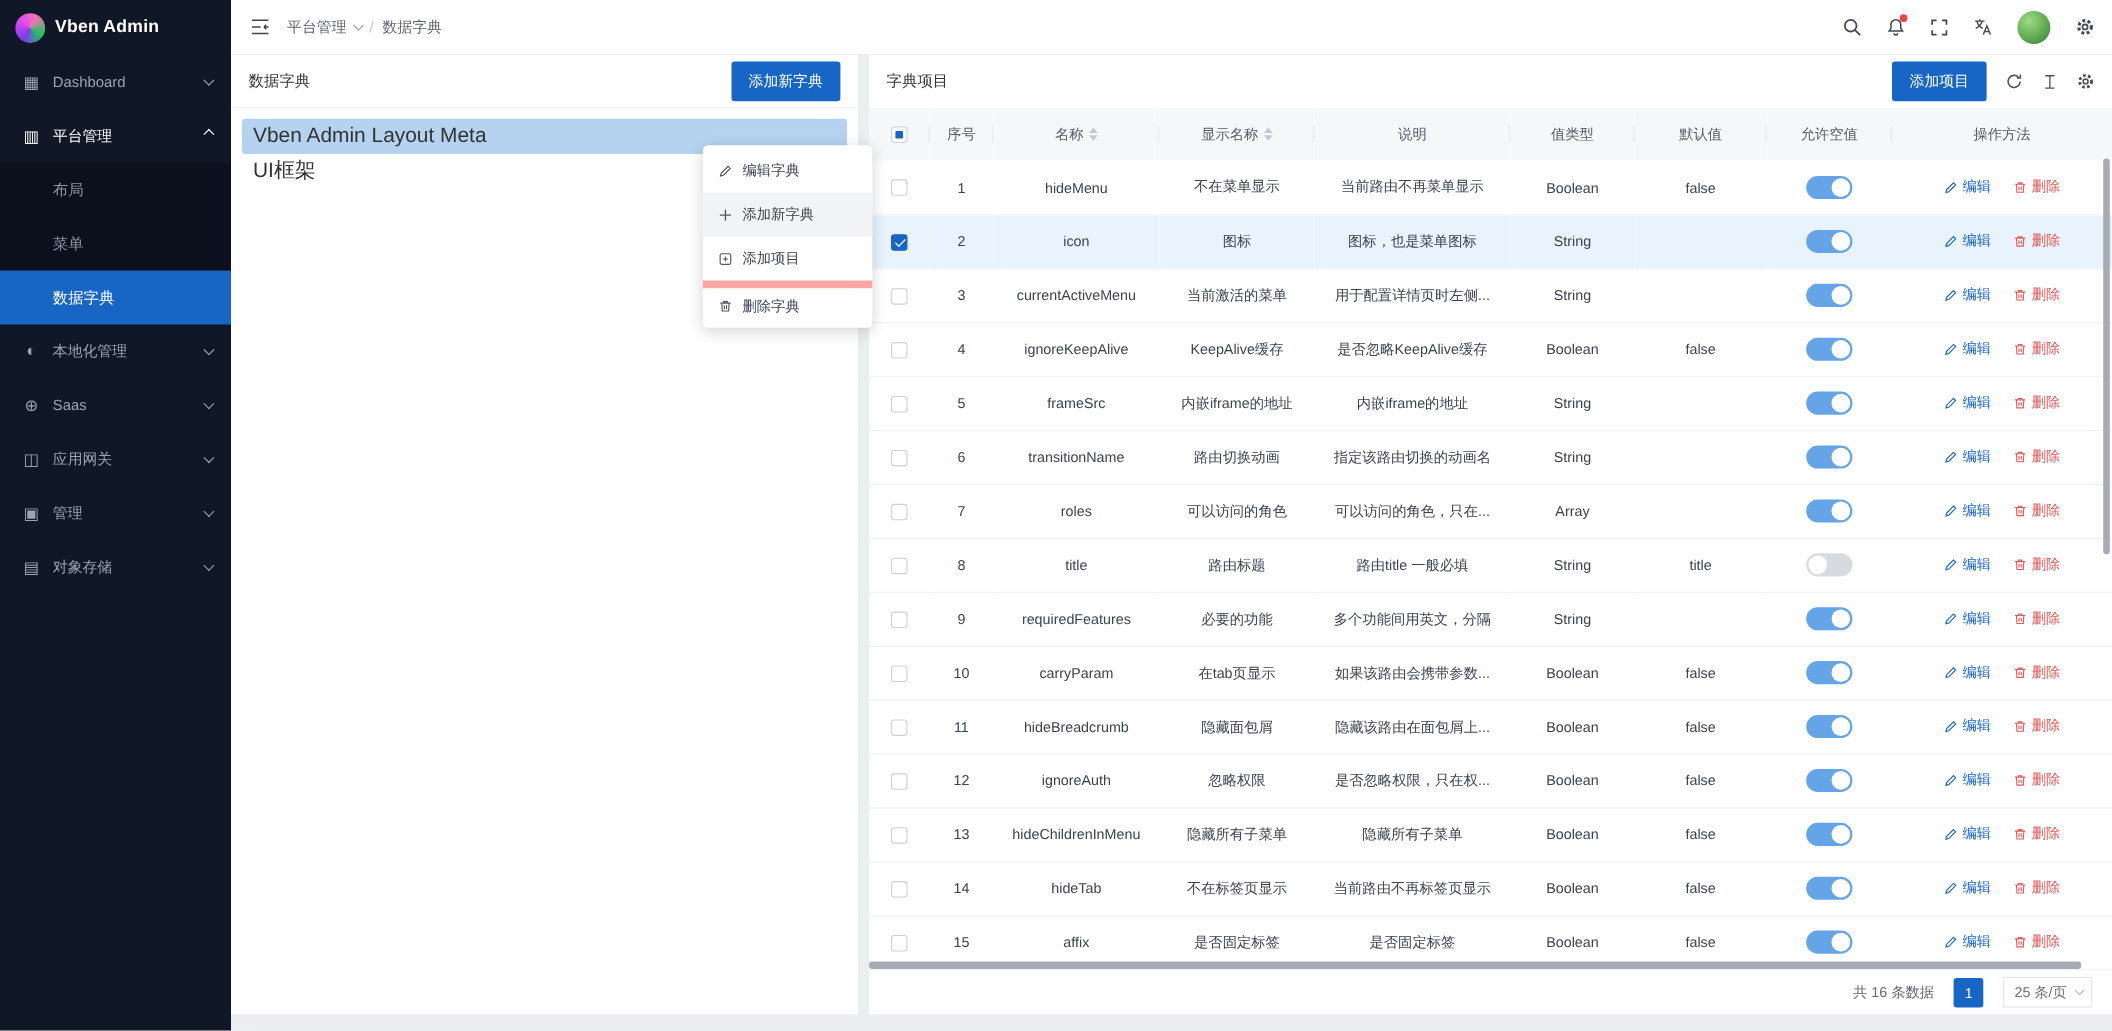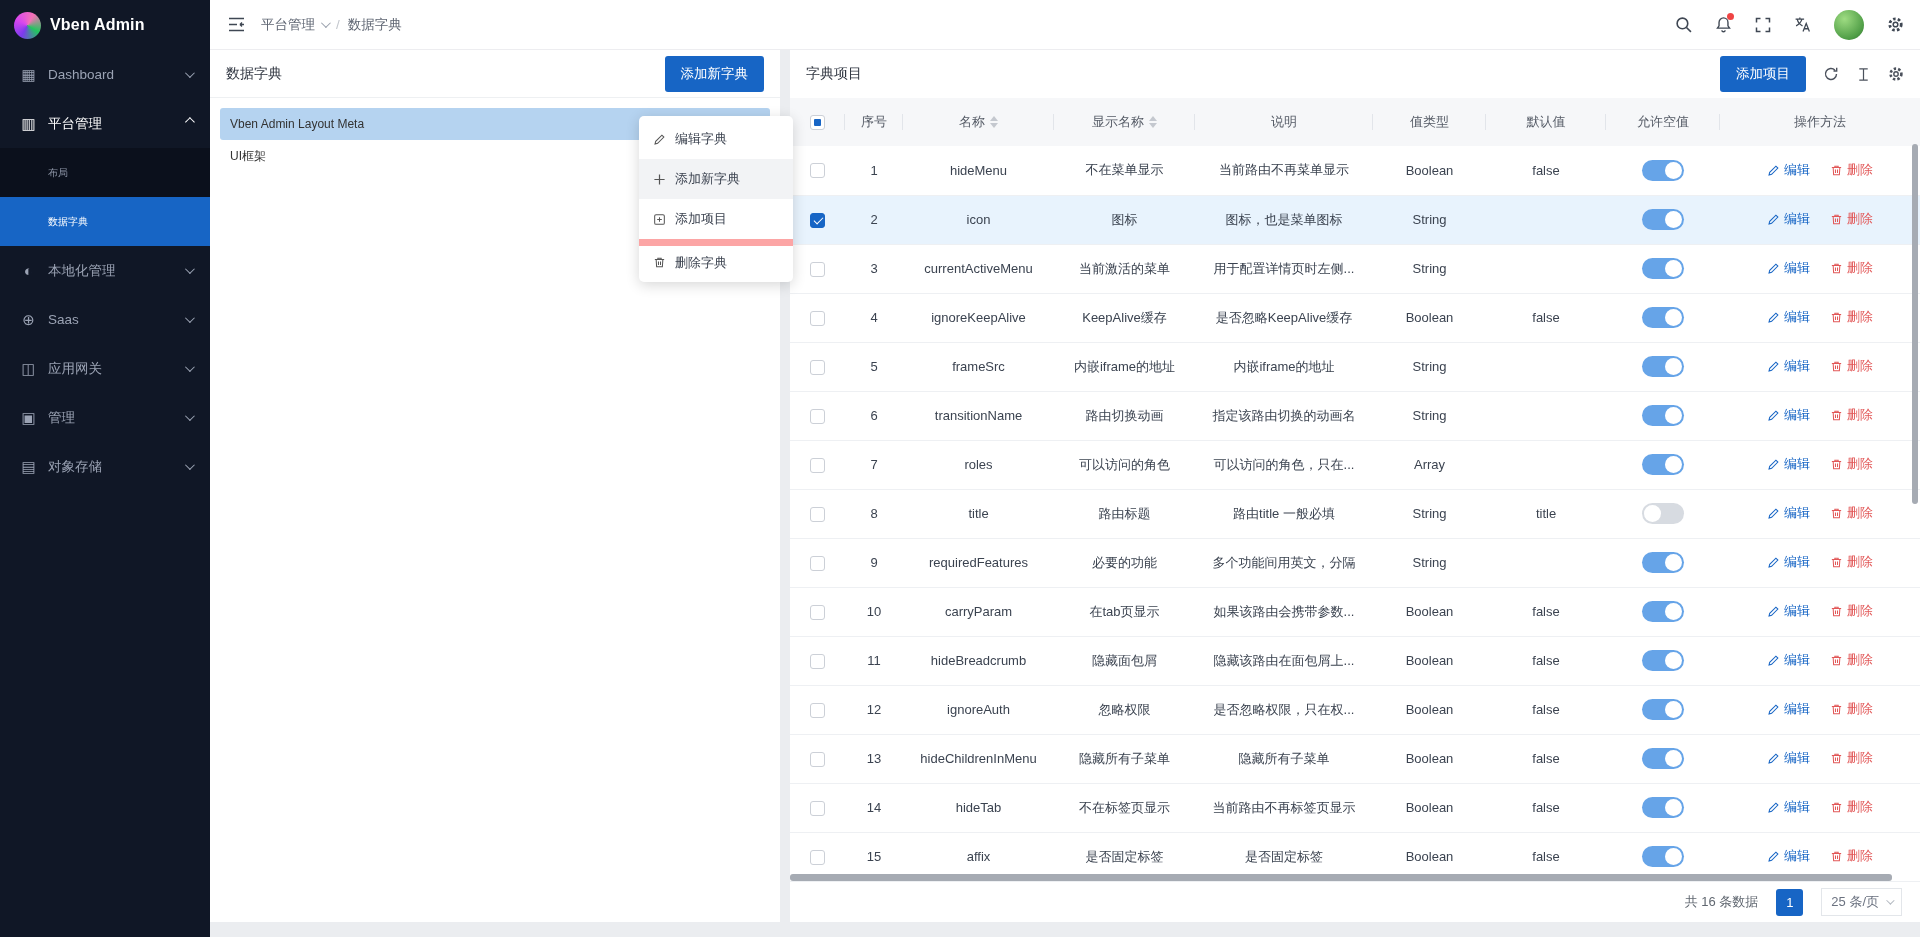--- a/index.html
+++ b/index.html
@@ -10,21 +10,21 @@
   
   .sidebar{position:absolute;left:0;top:0;bottom:0;width:210px;background:#101726;z-index:30}
   .logo{height:50px;display:flex;align-items:center;gap:9px;padding:0 14px;cursor:pointer}
   .logo-mark{width:27px;height:27px;border-radius:50%;background:conic-gradient(from 210deg,#7c3aed,#d946ef,#f472b6,#22c55e,#7c3aed)}
   .logo-text{color:#fff;font-size:16px;font-weight:700;letter-spacing:.2px}
   .mi{height:49px;display:flex;align-items:center;padding:0 18px 0 20px;color:#9ba3b4;cursor:pointer}
   .mi .mi-icon{width:17px;font-size:15px;margin-right:11px;text-align:center}
   .mi .mi-label{flex:1;font-size:13.5px}
   .mi.expanded{color:#fff}
   .submenu{background:#0b101c}
-  .smi{height:49px;line-height:49px;padding-left:48px;color:#8d95a6;font-size:10px;cursor:pointer}
+  .smi{height:49px;line-height:49px;padding-left:48px;color:#8d95a6;font-size:14px;cursor:pointer}
   .smi.active{background:#1765c5;color:#fff}
   .chev{width:7px;height:7px;border-right:1.5px solid currentColor;border-bottom:1.5px solid currentColor;display:inline-block}
   .chev.down{transform:rotate(45deg) translateY(-2px)}
   .chev.up{transform:rotate(-135deg) translateY(2px)}
 
   
   .topbar{position:absolute;left:210px;right:0;top:0;height:50px;background:#fff;border-bottom:1px solid #ededf0;display:flex;align-items:center;padding:0 16px 0 18px;z-index:20}
   .collapse-btn{margin-right:16px;cursor:pointer}
   .crumbs{display:flex;align-items:center;gap:8px;color:#5f6673;font-size:13.5px}
   .crumb{cursor:pointer;display:inline-flex;align-items:center;gap:6px}
@@ -37,21 +37,21 @@
 
   
   .panel{position:absolute;top:50px;height:872px;background:#fff}
   .left-panel{left:210px;width:570px}
   .right-panel{left:790px;width:1130px;overflow:hidden}
   .panel-head{height:48px;display:flex;align-items:center;justify-content:space-between;padding:0 16px}
   .left-panel .panel-head{border-bottom:1px solid #eef0f2}
   .panel-title{font-size:14px;color:#2f3540}
   .btn-primary{background:#1765c5;color:#fff;border:none;height:36px;padding:0 16px;border-radius:3px;font-size:13.5px;cursor:pointer;font-family:inherit}
   .dict-list{padding:10px 10px 0}
-  .dict-item{height:32px;line-height:32px;padding:0 10px;border-radius:3px;cursor:pointer;font-size:12px;color:#333;white-space:nowrap;overflow:hidden;text-overflow:ellipsis}
+  .dict-item{height:32px;line-height:32px;padding:0 10px;border-radius:3px;cursor:pointer;font-size:19px;color:#333;white-space:nowrap;overflow:hidden;text-overflow:ellipsis}
   .dict-item.selected{background:#b5d3f0}
   .rp-tools{display:flex;align-items:center;gap:17px}
   .tool-icon{cursor:pointer;color:#4b515c}
 
   
   .grid-table{width:100%;border-collapse:collapse;table-layout:fixed}
   .grid-table th{height:48px;background:#f6f7f9;font-weight:500;color:#555b66;font-size:13px;position:relative;text-align:center}
   .grid-table th:not(:last-child)::after{content:"";position:absolute;right:0;top:16px;width:1px;height:16px;background:#e2e5ea}
   .grid-table td{height:49px;text-align:center;border-bottom:1px solid #eef0f3;color:#3b4350;overflow:hidden;white-space:nowrap;text-overflow:ellipsis;padding:0 6px}
   tr.selected td{background:#e8f3fd}
@@ -82,21 +82,21 @@
   .pager{height:41px;display:flex;align-items:center;justify-content:flex-end;gap:18px;padding:0 18px;color:#606770}
   .page-num{width:27px;height:27px;background:#1765c5;color:#fff;border-radius:3px;display:flex;align-items:center;justify-content:center;cursor:pointer}
   .page-size{display:flex;align-items:center;gap:7px;border:1px solid #e3e6ea;border-radius:0;height:28px;padding:0 9px;color:#6b7280;cursor:pointer;background:#fff}
   .page-size .chev{width:6px;height:6px;color:#b2b8c0}
 
   
   .vscroll{position:absolute;right:2px;top:94px;width:6px;height:360px;border-radius:3px;background:#a6abb3;cursor:pointer}
   .hscroll{position:absolute;left:0;top:824px;height:7px;width:calc(100% - 28px);border-radius:3px;background:#a6abb3;cursor:pointer}
 
   
-  .ctx-menu{position:absolute;left:639px;top:116px;width:154px;background:#fff;border-radius:5px;box-shadow:0 3px 14px rgba(0,0,0,.16);padding:3px 0;z-index:40}
+  .ctx-menu{position:absolute;left:639px;top:132px;width:154px;background:#fff;border-radius:5px;box-shadow:0 3px 14px rgba(0,0,0,.16);padding:3px 0;z-index:40}
   .ctx-item{height:40px;display:flex;align-items:center;gap:9px;padding:0 14px;cursor:pointer;color:#3c4350;font-size:13px}
   .ctx-item.hovered{background:#f2f3f5}
   .ctx-item.divided{border-top:7px solid #fca5a5}
   .ctx-icon svg{width:13px;height:13px;color:#555}
 </style>
 </head>
 <body>
 
 <aside class="sidebar">
   <div class="logo">
@@ -110,20 +110,23 @@
     <span class="chev down"></span>
   </div>
       <div class="mi expanded">
     <span class="mi-icon">▥</span>
     <span class="mi-label">平台管理</span>
     <span class="chev up"></span>
   </div>
       <div class="submenu">
         <div class="smi">
         <span>布局</span>
+      </div>
+        <div class="smi">
+        <span>菜单</span>
       </div>
         <div class="smi active">
         <span>数据字典</span>
       </div>
       </div>
       <div class="mi">
     <span class="mi-icon">◐</span>
     <span class="mi-label">本地化管理</span>
     <span class="chev down"></span>
   </div>

